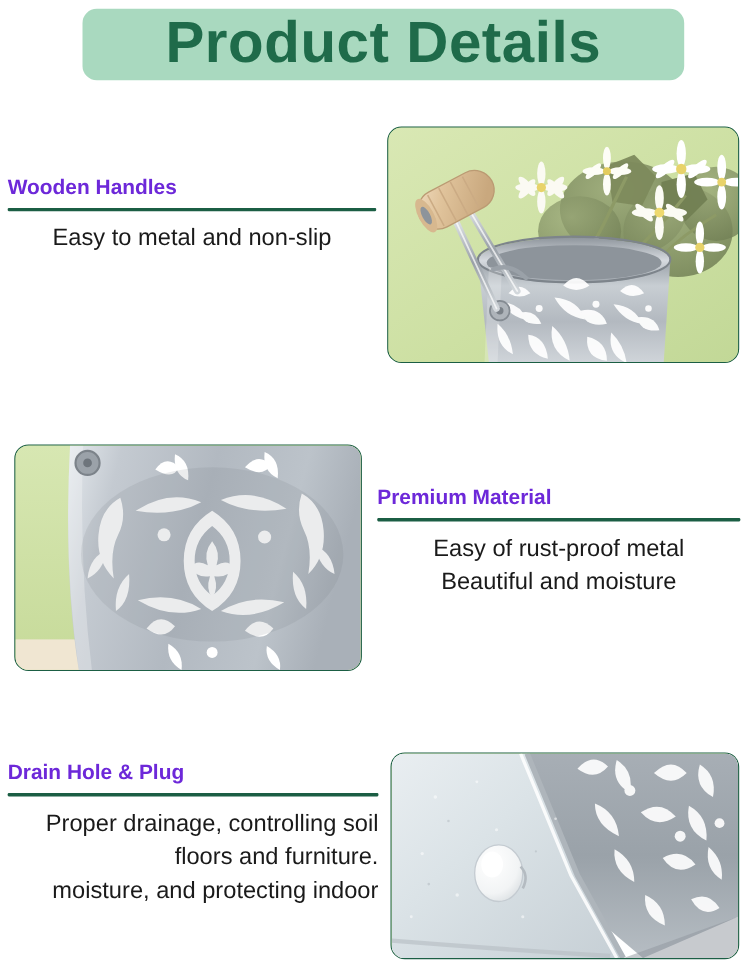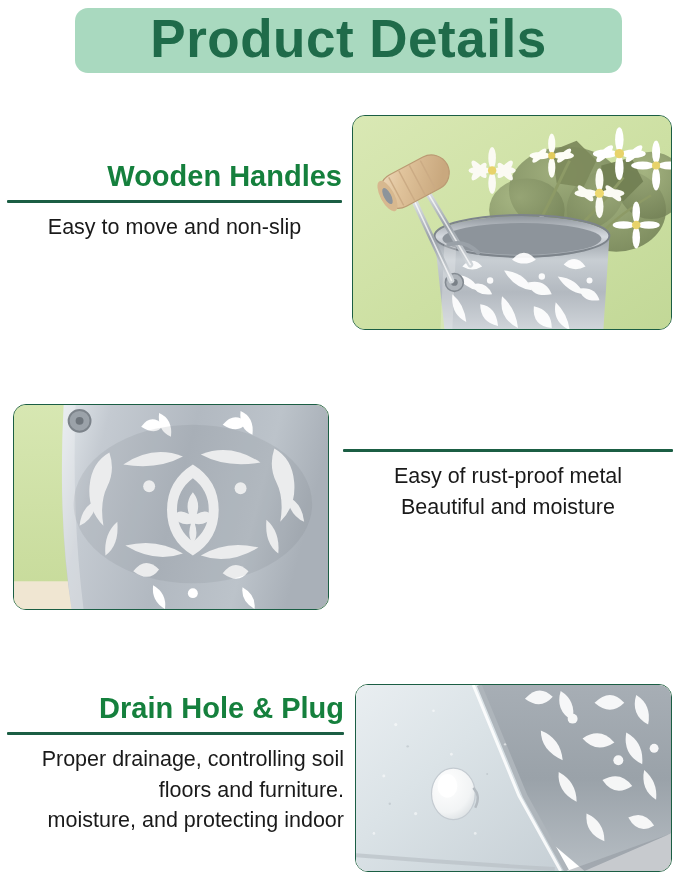--- a/index.html
+++ b/index.html
@@ -26,22 +26,22 @@
     letter-spacing:0.5px;
     line-height:1;
     padding-bottom:4px;
     box-sizing:border-box;
     white-space:nowrap;
   }
 
   
   .txt-block{position:absolute;}
   .sec-head{
-    font-size:29px;font-weight:bold;color:#15803d;
-    text-align:right;white-space:nowrap;
+    font-size:19px;font-weight:bold;color:#6d28d9;
+    text-align:left;white-space:nowrap;
     line-height:1.15;
   }
   .sec-rule{
     height:3px;background:#1b5e44;
     margin-top:7px;border-radius:1px;
   }
   .sec-body{
     margin-top:9px;
     font-size:21.5px;color:#1a1a1a;
     line-height:1.42;
@@ -77,21 +77,21 @@
 
   <div class="title-wrap">
     <div class="title-bg"></div>
     <div class="title-text">Product Details</div>
   </div>
 
   <div class="txt-block" id="text-1">
     <div class="sec-head">Wooden Handles</div>
     <div class="sec-rule"></div>
     <div class="sec-body">
-      <div>Easy to move and non-slip</div>
+      <div>Easy to metal and non-slip</div>
     </div>
   </div>
 
   <div class="photo" id="photo-1">
     <svg viewBox="0 0 320 215" preserveAspectRatio="none">
       <defs>
         <linearGradient id="bg1" x1="0" y1="0" x2="1" y2="1">
           <stop offset="0" stop-color="#d9e8b4"></stop>
           <stop offset="0.55" stop-color="#cde0a3"></stop>
           <stop offset="1" stop-color="#c2d897"></stop>
@@ -330,20 +330,21 @@
         <path d="M246 144 q-30 18 -58 8 q26 -16 58 -8 z"></path>
       </g>
 
       <g opacity="0.14">
         <ellipse cx="180" cy="100" rx="120" ry="80" fill="#6f757c"></ellipse>
       </g>
     </svg>
   </div>
 
   <div class="txt-block" id="text-2">
+    <div class="sec-head">Premium Material</div>
     <div class="sec-rule"></div>
     <div class="sec-body">
       <div>Easy of rust-proof metal</div>
       <div>Beautiful and moisture</div>
     </div>
   </div>
 
   <div class="txt-block" id="text-3">
     <div class="sec-head">Drain Hole &amp; Plug</div>
     <div class="sec-rule"></div>

